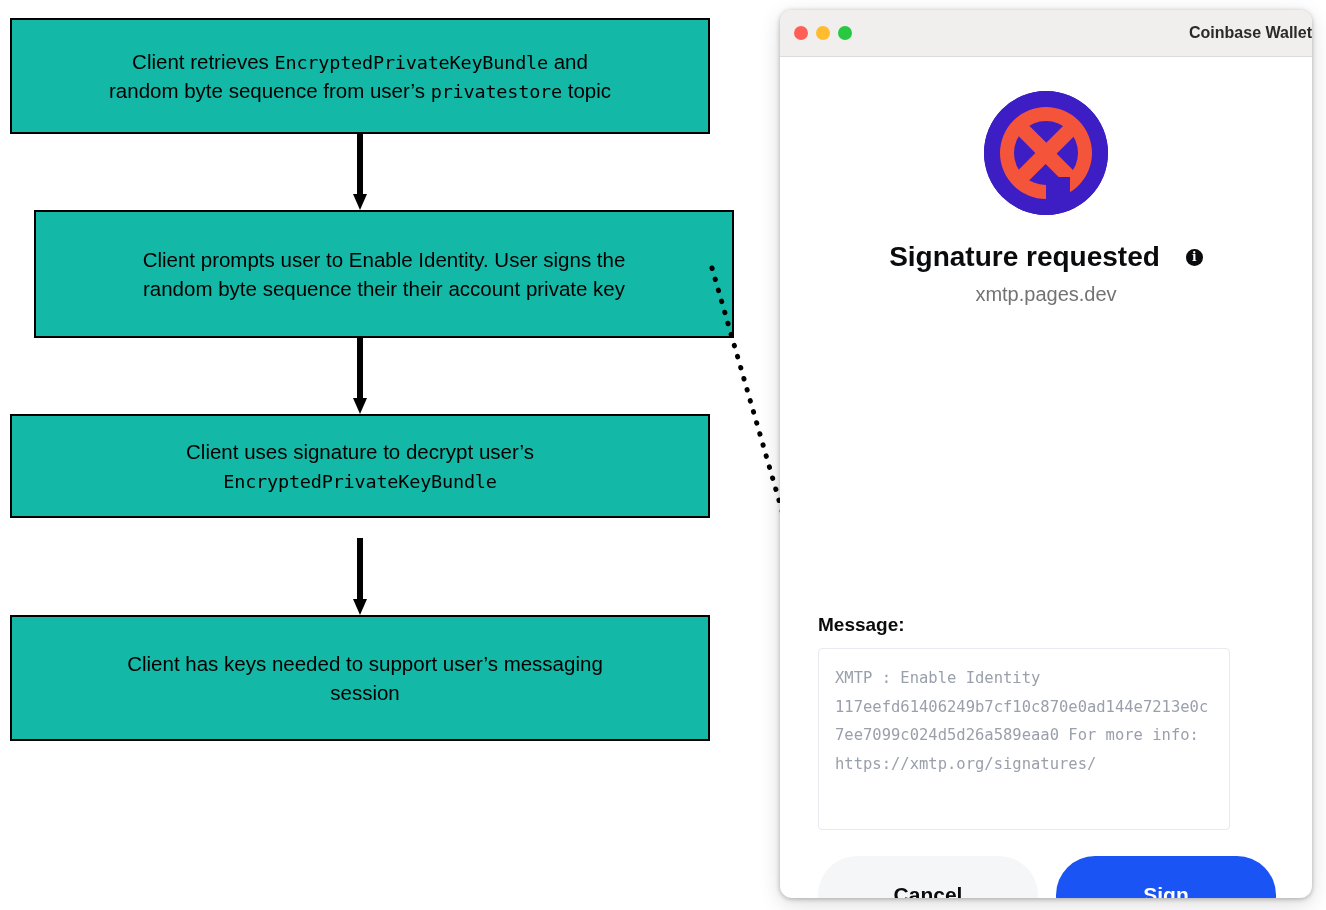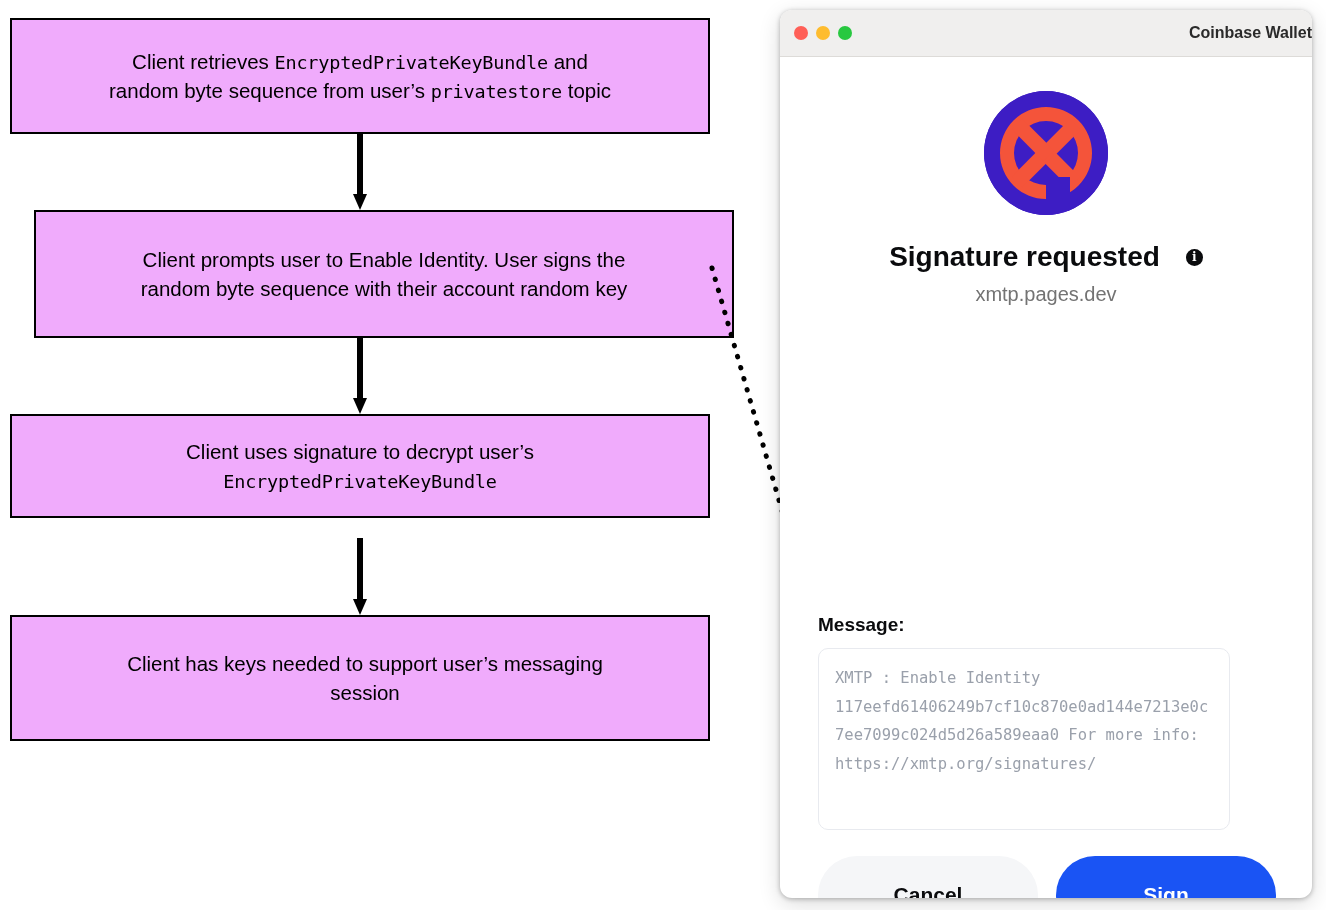--- a/index.html
+++ b/index.html
@@ -23,21 +23,21 @@
     width: 730px;
     height: 910px;
   }
 
   .flow-box {
     position: absolute;
     left: 10px;
     width: 700px;
     box-sizing: border-box;
     border: 2.5px solid #000000;
-    background: #f0abfc;
+    background: #14b8a6;
     display: flex;
     align-items: center;
     justify-content: center;
     text-align: center;
     padding: 8px 22px;
   }
   .flow-box .txt {
     font-size: 20.5px;
     line-height: 1.42;
     color: #000000;
@@ -201,21 +201,21 @@
     color: #0a0b0d;
   }
   #message-box {
     position: absolute;
     left: 38px;
     top: 557px;
     width: 412px;
     height: 182px;
     box-sizing: border-box;
     border: 1px solid #e8eaef;
-    border-radius: 10px;
+    border-radius: 4px;
     background: #ffffff;
     padding: 15px 16px;
     overflow: hidden;
   }
   #message-text {
     font-family: "DejaVu Sans Mono", monospace;
     font-size: 15.5px;
     line-height: 1.85;
     color: #9aa0ab;
     white-space: pre-wrap;
@@ -262,21 +262,21 @@
   </div>
 
   <div class="arrow" id="arrow1">
     <div class="shaft"></div>
     <div class="head"></div>
   </div>
 
   <div class="flow-box" id="box2">
     <div class="txt">
       <span>Client prompts user to Enable Identity. User signs the</span><br>
-      <span>random byte sequence with their account random key</span>
+      <span>random byte sequence their their account private key</span>
     </div>
   </div>
 
   <div class="arrow" id="arrow2">
     <div class="shaft"></div>
     <div class="head"></div>
   </div>
 
   <div class="flow-box" id="box3">
     <div class="txt">

